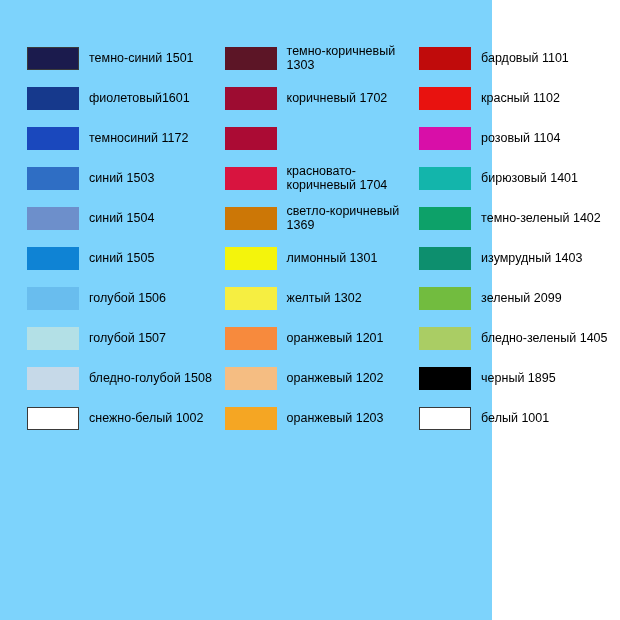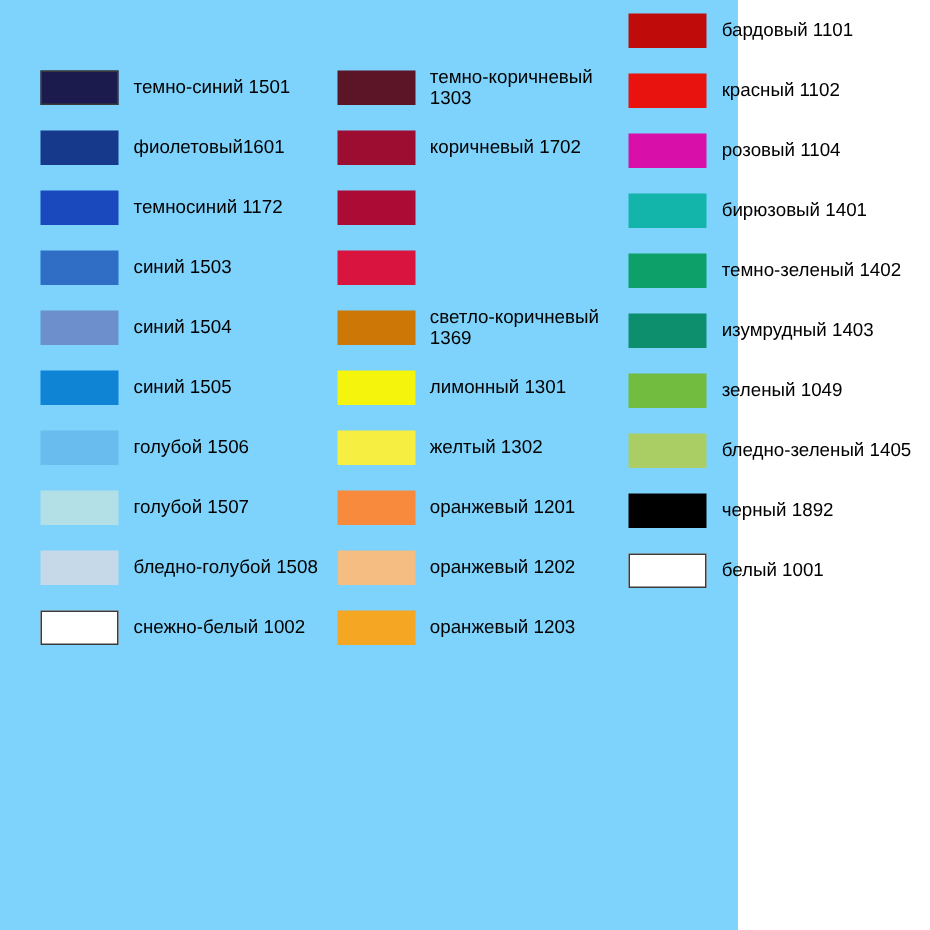--- a/index.html
+++ b/index.html
@@ -29,21 +29,21 @@
     display: flex;
     flex-direction: row;
     align-items: flex-start;
   }
   .palette-column {
     display: flex;
     flex-direction: column;
   }
   .col-0 { width: 200px; padding-left: 27px; padding-top: 38px; }
   .col-1 { width: 200px; padding-left: 8px; padding-top: 38px; }
-  .col-2 { width: 212px; padding-left: 5px; }
+  .col-2 { width: 212px; padding-left: 5px; padding-top: 38px; }
 
   .swatch-row {
     display: flex;
     flex-direction: row;
     align-items: center;
     height: 40px;
   }
   .swatch-chip {
     width: 52px;
     height: 23px;
@@ -120,20 +120,21 @@
       </div>
       <div class="swatch-row">
         <div class="swatch-chip" style="background-color: rgb(157, 12, 49);"></div>
         <div class="swatch-label">коричневый 1702</div>
       </div>
       <div class="swatch-row">
         <div class="swatch-chip" style="background-color: rgb(171, 11, 52);"></div>
       </div>
       <div class="swatch-row">
         <div class="swatch-chip" style="background-color: rgb(216, 20, 63);"></div>
+        <div class="swatch-label">красновато-коричневый 1704</div>
       </div>
       <div class="swatch-row">
         <div class="swatch-chip" style="background-color: rgb(204, 119, 6);"></div>
         <div class="swatch-label">светло-коричневый 1369</div>
       </div>
       <div class="swatch-row">
         <div class="swatch-chip" style="background-color: rgb(244, 244, 12);"></div>
         <div class="swatch-label">лимонный 1301</div>
       </div>
       <div class="swatch-row">
@@ -174,29 +175,29 @@
       <div class="swatch-row">
         <div class="swatch-chip" style="background-color: rgb(13, 161, 105);"></div>
         <div class="swatch-label">темно-зеленый 1402</div>
       </div>
       <div class="swatch-row">
         <div class="swatch-chip" style="background-color: rgb(13, 143, 110);"></div>
         <div class="swatch-label">изумрудный 1403</div>
       </div>
       <div class="swatch-row">
         <div class="swatch-chip" style="background-color: rgb(114, 188, 63);"></div>
-        <div class="swatch-label">зеленый 1049</div>
+        <div class="swatch-label">зеленый 2099</div>
       </div>
       <div class="swatch-row">
         <div class="swatch-chip" style="background-color: rgb(170, 205, 100);"></div>
         <div class="swatch-label">бледно-зеленый 1405</div>
       </div>
       <div class="swatch-row">
         <div class="swatch-chip" style="background-color: rgb(0, 0, 0);"></div>
-        <div class="swatch-label">черный 1892</div>
+        <div class="swatch-label">черный 1895</div>
       </div>
       <div class="swatch-row">
         <div class="swatch-chip bordered" style="background-color: rgb(255, 255, 255);"></div>
         <div class="swatch-label">белый 1001</div>
       </div>
     </div>
 
   </div>
 </div>
 

